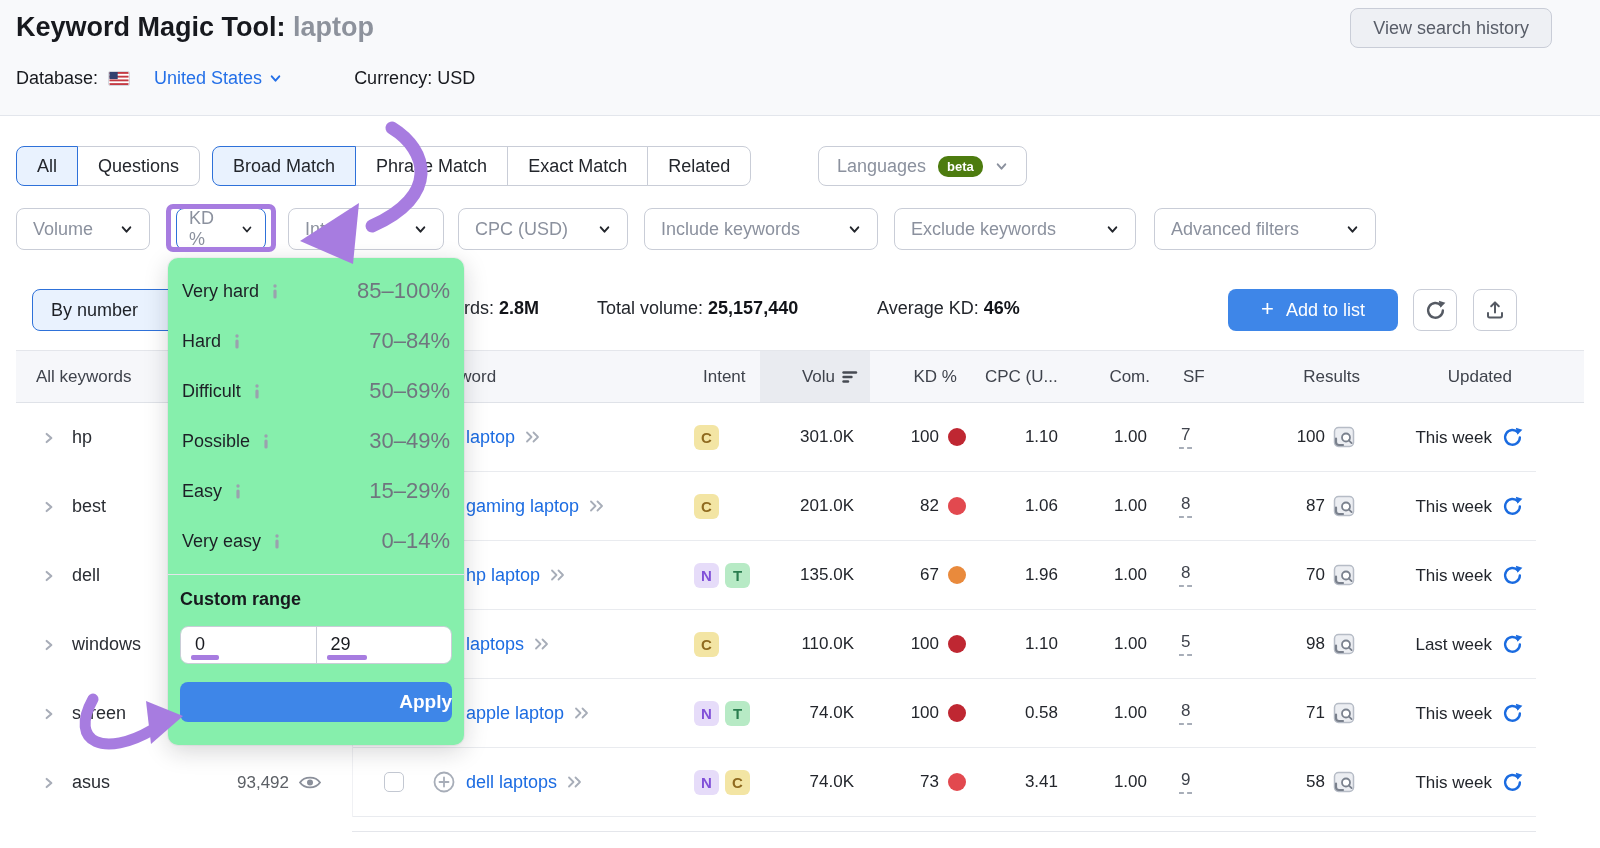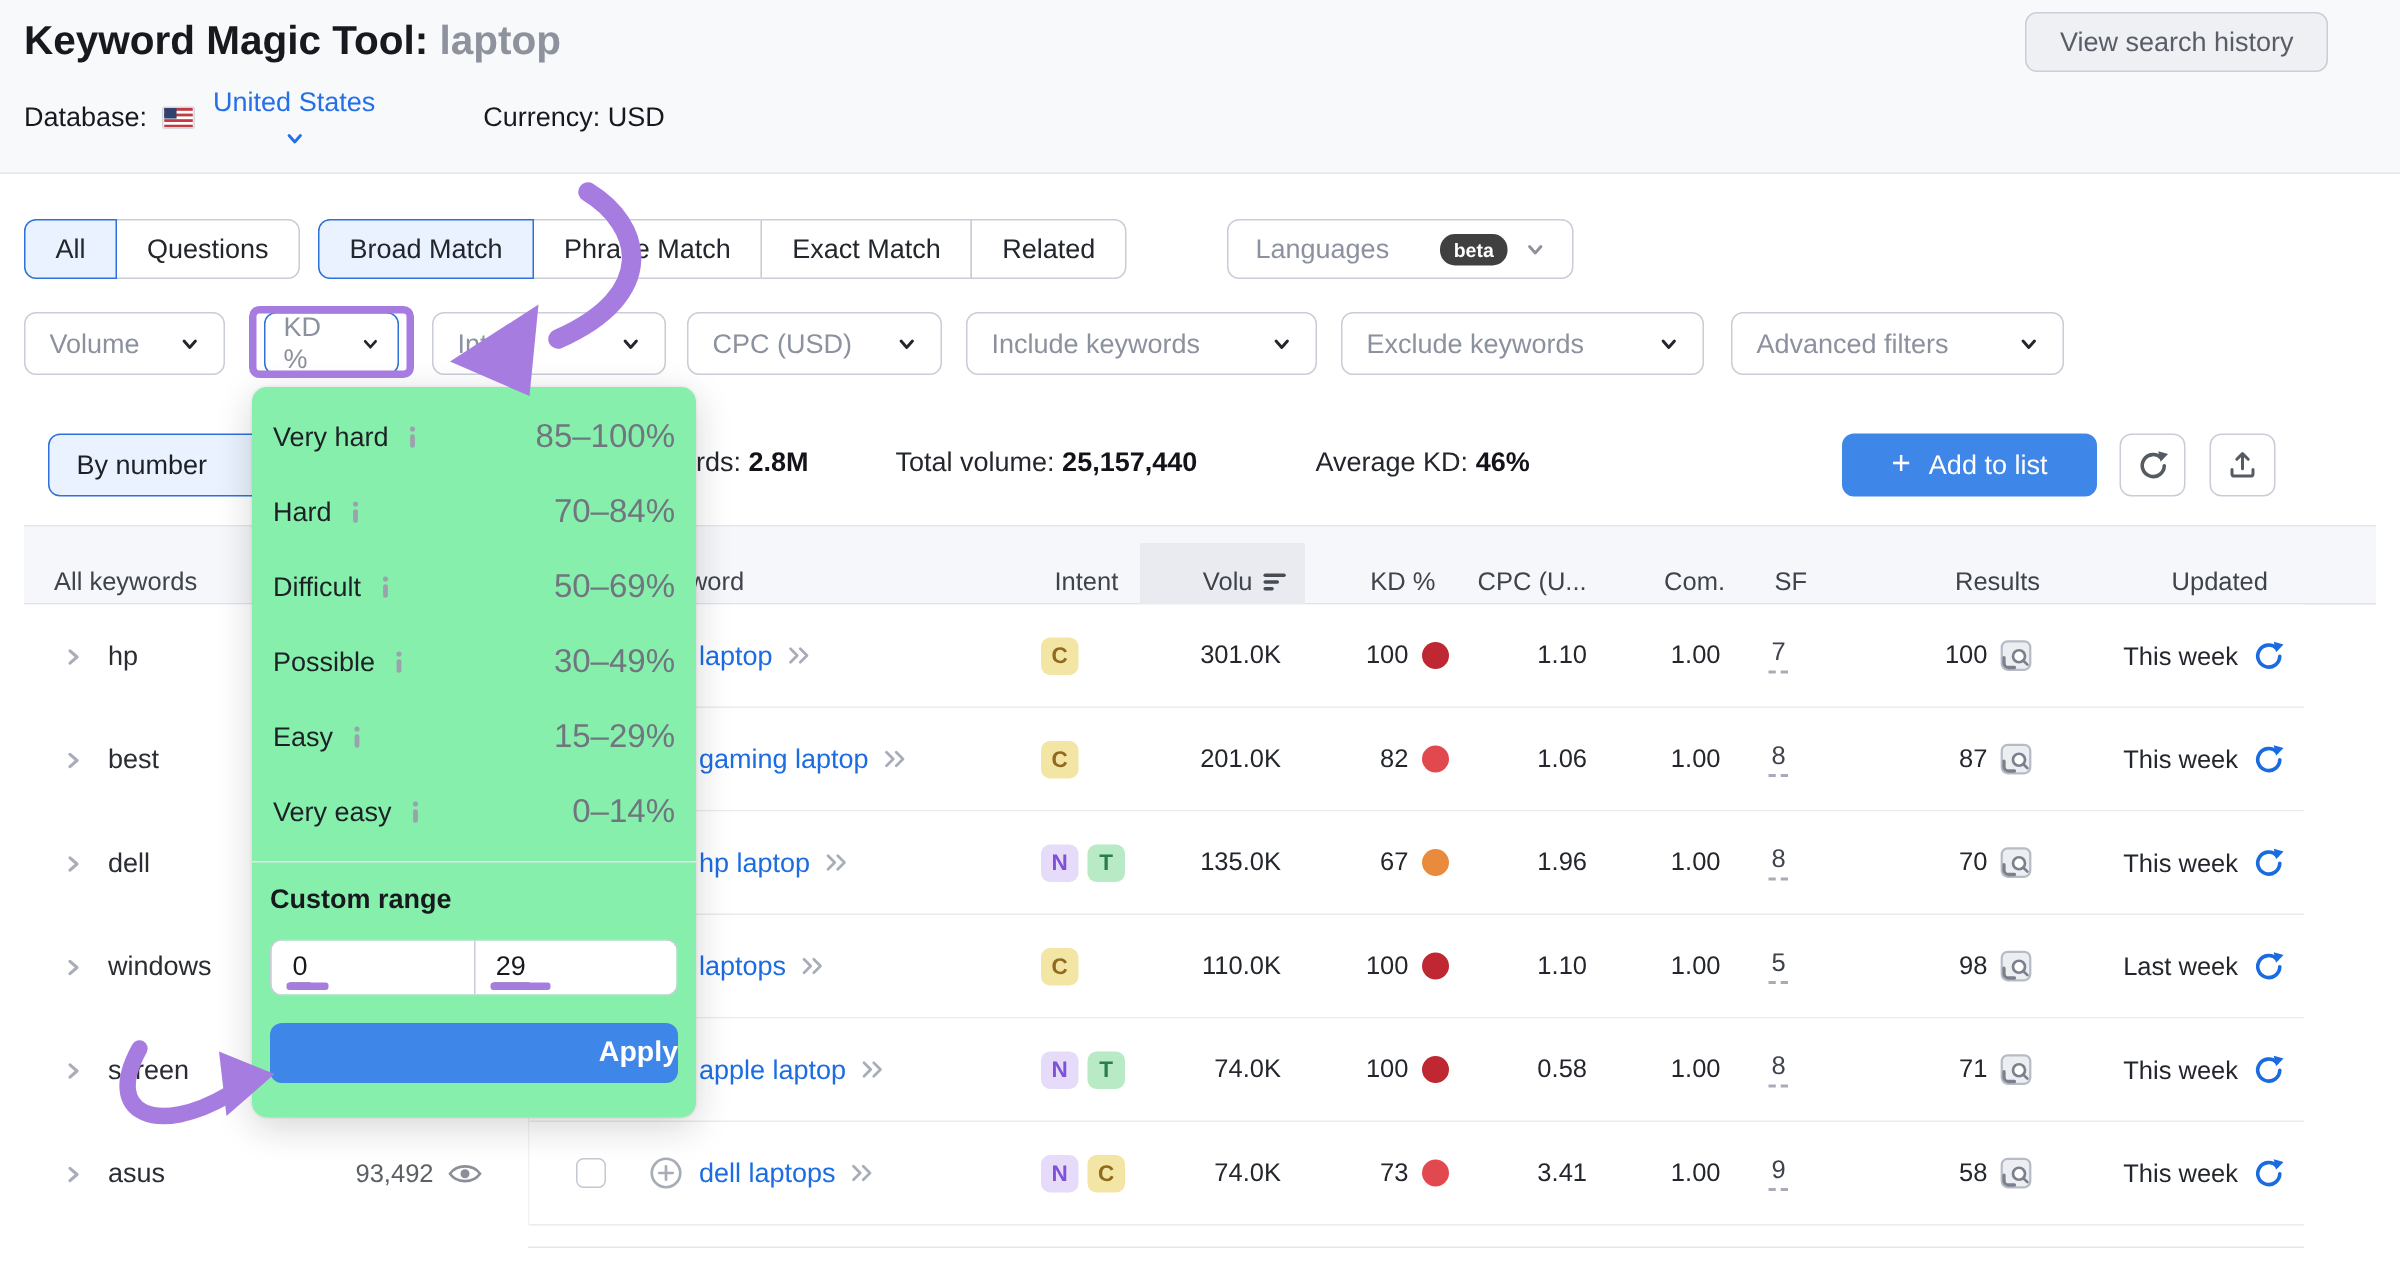--- a/index.html
+++ b/index.html
@@ -4,58 +4,58 @@
 <style>
   * { box-sizing: border-box; margin: 0; padding: 0; }
   html,body { width:1600px; height:848px; overflow:hidden; }
   body { font-family:"Liberation Sans","DejaVu Sans",sans-serif; background:#ffffff; position:relative; color:#23262c; }
 
   .topbar { position:absolute; left:0; top:0; width:1600px; height:116px; background:#f8f9fb; border-bottom:1px solid #e3e6ec; }
   .page-title { position:absolute; left:16px; top:12px; font-size:27px; font-weight:700; color:#17191e; }
   .page-title .query { color:#8d929c; }
   .btn-history { position:absolute; right:48px; top:8px; height:40px; padding:0 22px; background:#eef0f4; border:1px solid #c9cdd7; border-radius:8px; color:#585d68; font-size:18px; display:flex; align-items:center; }
   .db-row { position:absolute; left:16px; top:64px; height:28px; display:flex; align-items:center; font-size:18px; color:#17191e; }
-  .db-link { color:#2470e8; display:flex; align-items:center; gap:7px; margin-left:4px;flex-direction:column; }
+  .db-link { color:#2470e8; display:flex; align-items:center; gap:7px; margin-left:16px; }
   .flag { width:22px; height:15px; margin:0 8px 0 10px; border:1px solid #d4d7de; border-radius:2px; }
   .currency { margin-left:72px; }
 
   .ic { display:inline-block; vertical-align:middle; }
   .chev { width:13px; height:13px; }
 
   
   .tabs-row { position:absolute; left:0; top:146px; height:40px; width:1600px; }
   .tab-group { position:absolute; top:0; height:40px; display:flex; border-radius:8px; }
   .tab { height:40px; display:flex; align-items:center; padding:0 20px; font-size:18px; background:#fff; border:1px solid #c9cdd7; margin-left:-1px; color:#23262c; }
   .tab:first-child { border-radius:8px 0 0 8px; margin-left:0; }
   .tab:last-child { border-radius:0 8px 8px 0; }
   .tab.only-l { border-radius:8px 0 0 8px; }
   .tab.sel { background:#e9f2fe; border:1px solid #2e71d9; z-index:2; }
   .g1 { left:16px; }
   .g2 { left:212px; }
   .btn-languages { position:absolute; left:818px; top:0; height:40px; padding:0 18px; border:1px solid #c9cdd7; border-radius:8px; background:#fff; display:flex; align-items:center; gap:12px; font-size:18px; color:#8b919e; }
-  .beta-badge { background:#404040; color:#fff; font-size:13px; font-weight:700; padding:3px 9px; border-radius:10px;margin-left:22px; }
+  .beta-badge { background:#4d7c0f; color:#fff; font-size:13px; font-weight:700; padding:3px 9px; border-radius:10px; }
 
   
   .filters-row { position:absolute; left:0; top:208px; height:42px; width:1600px; }
   .fbtn { position:absolute; top:0; height:42px; border:1px solid #c9cdd7; border-radius:8px; background:#fff; color:#8b919e; font-size:18px; display:flex; align-items:center; justify-content:space-between; padding:0 16px; gap:10px; }
   .fbtn .chev { color:#23262c; }
 
   
   .btn-bynumber { position:absolute; left:32px; top:289px; width:150px; height:42px; background:#e9f2fe; border:1px solid #2e71d9; border-radius:8px; font-size:18px; color:#1d2026; display:flex; align-items:center; padding-left:18px; }
   .stat { position:absolute; top:298px; font-size:18px; color:#23262c; white-space:nowrap; }
   .stat b { color:#121419; }
   .s1 { left:388px; } .s2 { left:597px; } .s3 { left:877px; }
   .btn-addlist { position:absolute; left:1228px; top:289px; width:170px; height:42px; background:#3e86e8; border-radius:8px; color:#fff; font-size:18px; display:flex; align-items:center; justify-content:center; gap:12px; }
   .btn-addlist .plus { font-size:22px; font-weight:400; margin-top:-2px; }
   .btn-sq { position:absolute; top:289px; width:44px; height:42px; background:#fff; border:1px solid #c9cdd7; border-radius:8px; display:flex; align-items:center; justify-content:center; }
   .b-refresh { left:1413px; } .b-export { left:1473px; }
 
   
   .thead { position:absolute; left:16px; top:350px; width:1568px; height:53px; background:#f6f7fa; border-top:1px solid #e4e6eb; border-bottom:1px solid #dfe2e8; font-size:17px; color:#3f434c; }
-  .thead .lbl { position:absolute; top:11px; height:100%; display:flex; align-items:center;text-align:right; }
+  .thead .lbl { position:absolute; top:0; height:100%; display:flex; align-items:center;text-align:right; }
   .th-allkw { left:20px; }
   .th-kw { left:414px; }
   .th-intent { left:687px; }
   .th-vol { left:744px; width:110px; background:#e9ebf0; justify-content:flex-end; padding-right:12px; gap:7px; }
   .th-kd { right:627px; }
   .th-cpc { left:969px; }
   .th-com { right:434px; }
   .th-sf { left:1167px; }
   .th-results { right:224px; }
   .th-updated { right:72px; }

